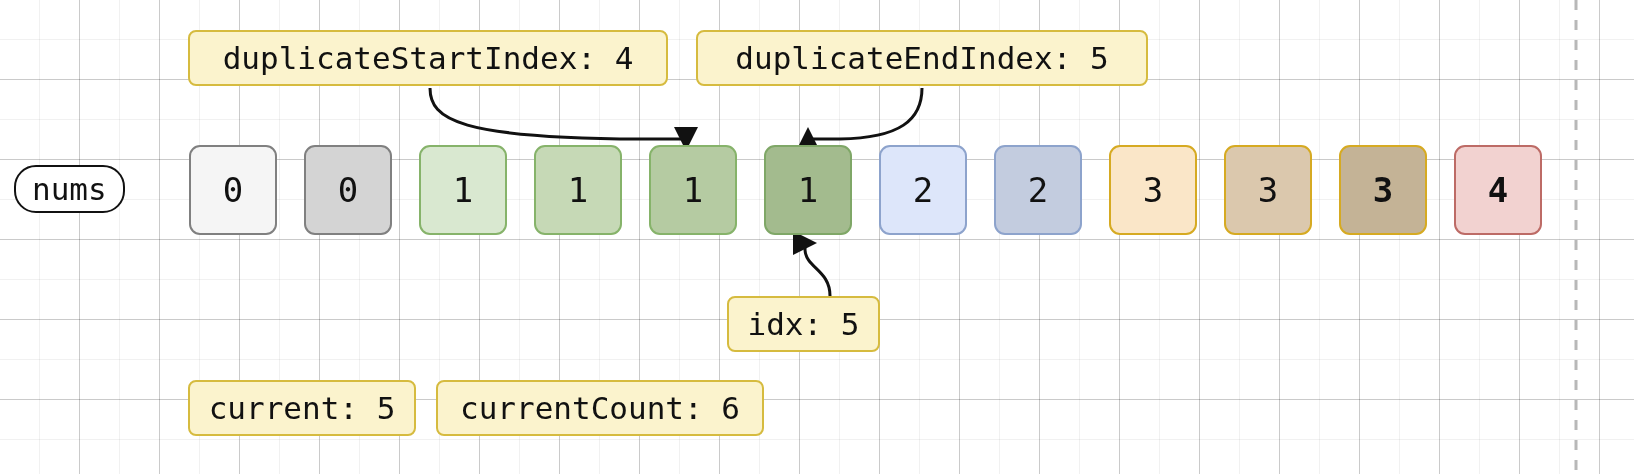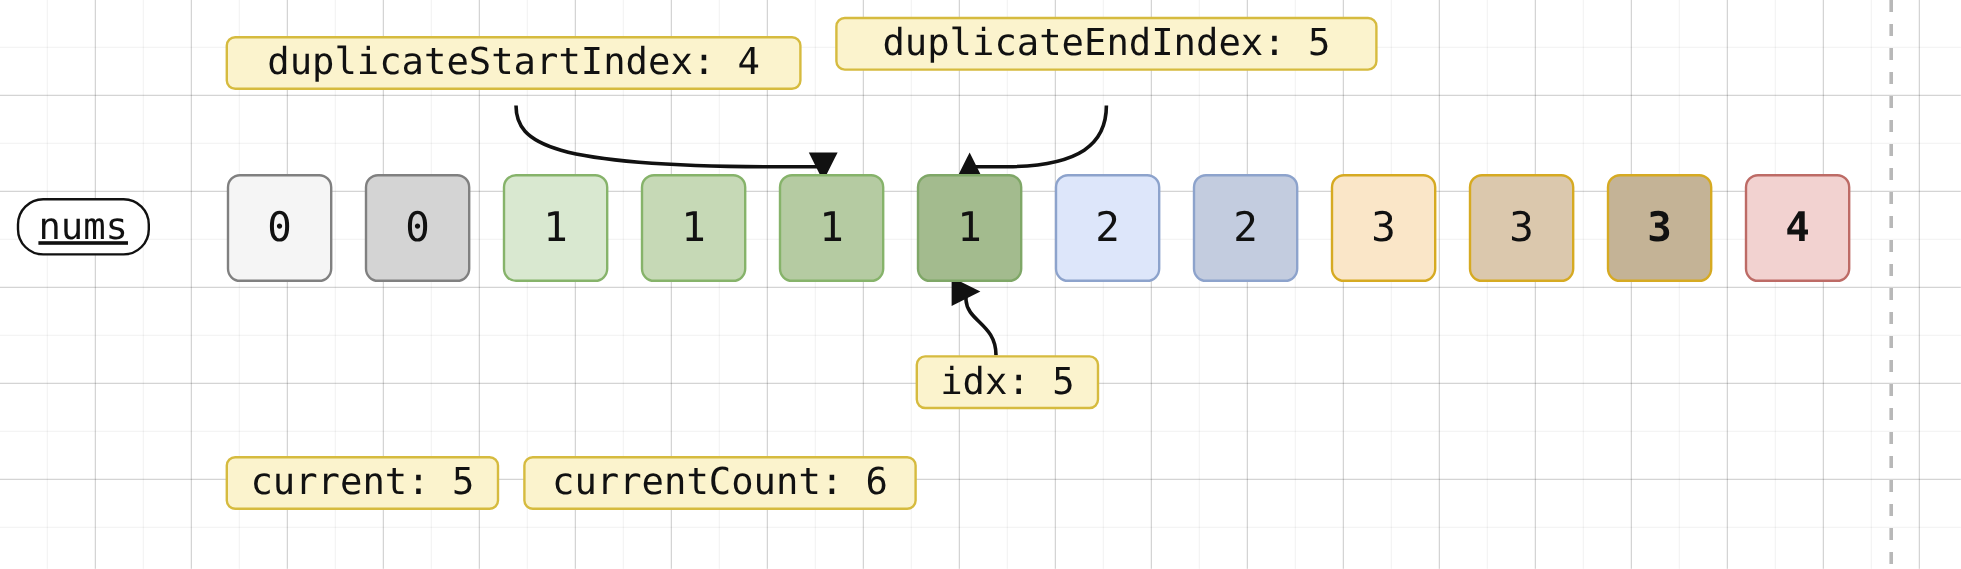--- a/index.html
+++ b/index.html
@@ -37,39 +37,38 @@
     border-radius: 8px;
     color: #111111;
     font-size: 31px;
     line-height: 1;
     letter-spacing: 0px;
     display: flex;
     align-items: center;
     justify-content: center;
     white-space: pre;
     padding: 0 36px;
-    height: 45px;
+    height: 56px;
   }
 
   
   .varlabel {
     position: absolute;
     background: #ffffff;
     border: 2px solid #111111;
     border-radius: 22px;
     color: #111111;
     font-size: 31px;
     line-height: 1;
     display: flex;
     align-items: center;
     justify-content: center;
     white-space: pre;
     padding: 0 16px;
     height: 48px;
-    text-decoration: underline;
   }
 
   
   #cells { position: absolute; left: 0; top: 0; }
   .cell {
     position: absolute;
     width: 88px;
     height: 90px;
     border-radius: 11px;
     border: 2px solid #888888;
@@ -148,19 +147,19 @@
       <div class="cell bold" style="left: 1339px; top: 145px; width: 88px; height: 90px; background: rgb(196, 179, 150); border-color: rgb(214, 170, 34);">
         <span>3</span>
       </div>
       <div class="cell bold" style="left: 1454px; top: 145px; width: 88px; height: 90px; background: rgb(242, 210, 208); border-color: rgb(189, 107, 102);">
         <span>4</span>
       </div>
     </div>
 
   <div id="chips">
       <div class="chip" style="left: 188px; top: 30px; width: 480px; background: rgb(251, 243, 205); border-color: rgb(214, 187, 63);"><span>duplicateStartIndex: 4</span></div>
-      <div class="chip" style="left: 696px; top: 14px; width: 452px; background: rgb(251, 243, 205); border-color: rgb(214, 187, 63);"><span>duplicateEndIndex: 5</span></div>
-      <div class="chip" style="left: 763px; top: 296px; width: 153px; background: rgb(251, 243, 205); border-color: rgb(214, 187, 63); text-align: right;"><span>idx: 5</span></div>
+      <div class="chip" style="left: 696px; top: 30px; width: 452px; background: rgb(251, 243, 205); border-color: rgb(214, 187, 63);"><span>duplicateEndIndex: 5</span></div>
+      <div class="chip" style="left: 727px; top: 296px; width: 153px; background: rgb(251, 243, 205); border-color: rgb(214, 187, 63); text-align: right;"><span>idx: 5</span></div>
       <div class="chip" style="left: 188px; top: 380px; width: 228px; background: rgb(251, 243, 205); border-color: rgb(214, 187, 63);"><span>current: 5</span></div>
       <div class="chip" style="left: 436px; top: 380px; width: 328px; background: rgb(251, 243, 205); border-color: rgb(214, 187, 63);"><span>currentCount: 6</span></div>
     </div>
 
 </div>
 
 </body></html>

